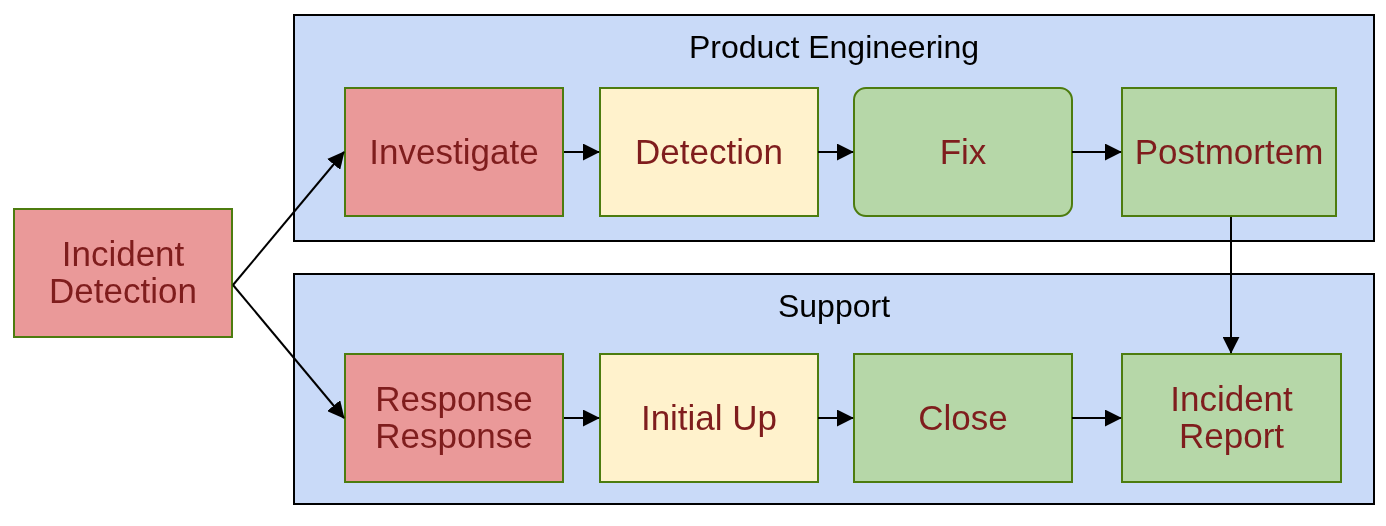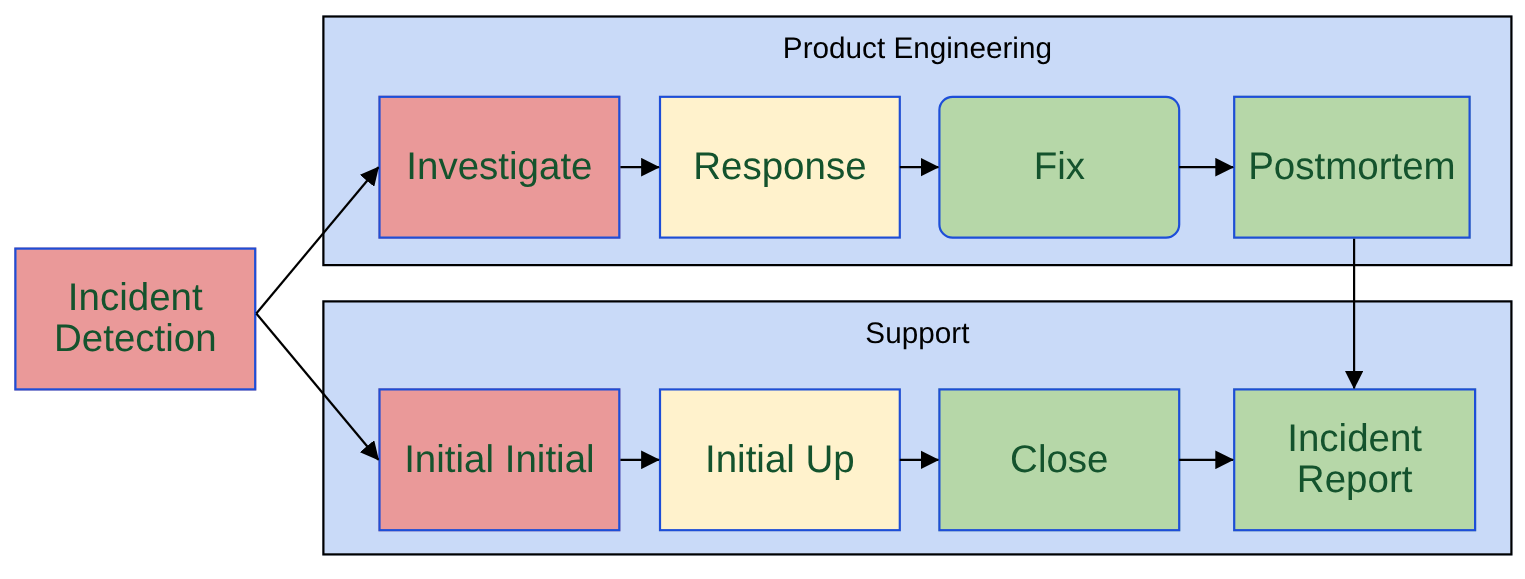--- a/index.html
+++ b/index.html
@@ -18,39 +18,39 @@
   }
   .lane {
     position: absolute;
     box-sizing: border-box;
     border: 2px solid #000000;
   }
   .lane-top    { left: 293px; top: 14px;  width: 1082px; height: 228px; }
   .lane-bottom { left: 293px; top: 273px; width: 1082px; height: 232px; }
   .lane-title {
     text-align: center;
-    font-size: 27px;
+    font-size: 32px;
     line-height: 1.1;
     padding-top: 14px;
     color: #000000;
   }
   .node {
     position: absolute;
     box-sizing: border-box;
-    border: 2px solid #1d4ed8;
+    border: 2px solid #4d7c0f;
     display: flex;
     align-items: center;
     justify-content: center;
     text-align: center;
     font-size: 35px;
     line-height: 1.05;
-    color: #14532d;
+    color: #7f1d1d;
     padding: 2px;
   }
-  .n-incident-detection { left: 13px;   top: 225px; width: 220px; height: 130px; }
+  .n-incident-detection { left: 13px;   top: 208px; width: 220px; height: 130px; }
   .n-investigate        { left: 344px;  top: 87px;  width: 220px; height: 130px; }
   .n-mitigate           { left: 599px;  top: 87px;  width: 220px; height: 130px; }
   .n-fix                { left: 853px;  top: 87px;  width: 220px; height: 130px; }
   .n-postmortem         { left: 1121px; top: 87px;  width: 216px; height: 130px; }
   .n-initial-response   { left: 344px;  top: 353px; width: 220px; height: 130px; }
   .n-follow-up          { left: 599px;  top: 353px; width: 220px; height: 130px; }
   .n-close              { left: 853px;  top: 353px; width: 220px; height: 130px; }
   .n-incident-report    { left: 1121px; top: 353px; width: 221px; height: 130px; }
   .edges-layer {
     position: absolute;
@@ -75,27 +75,27 @@
   </div>
 
   <div class="lane lane-bottom" style="background-color: rgb(201, 218, 248);">
     <div class="lane-title">Support</div>
   </div>
 
   <div class="node n-incident-detection" style="background-color: rgb(234, 153, 153);">Incident Detection</div>
 
   <div class="node n-investigate" style="background-color: rgb(234, 153, 153);">Investigate</div>
 
-  <div class="node n-mitigate" style="background-color: rgb(255, 242, 204);">Response</div>
+  <div class="node n-mitigate" style="background-color: rgb(255, 242, 204);">Detection</div>
 
   <div class="node n-fix" style="background-color: rgb(182, 215, 168); border-radius: 13px;">Fix</div>
 
   <div class="node n-postmortem" style="background-color: rgb(182, 215, 168);">Postmortem</div>
 
-  <div class="node n-initial-response" style="background-color: rgb(234, 153, 153);">Initial Initial</div>
+  <div class="node n-initial-response" style="background-color: rgb(234, 153, 153);">Response Response</div>
 
   <div class="node n-follow-up" style="background-color: rgb(255, 242, 204);">Initial Up</div>
 
   <div class="node n-close" style="background-color: rgb(182, 215, 168);">Close</div>
 
   <div class="node n-incident-report" style="background-color: rgb(182, 215, 168);">Incident Report</div>
 
   <svg class="edges-layer" viewBox="0 0 1386 526" xmlns="http://www.w3.org/2000/svg">
     <defs>
       <marker id="arrowhead" viewBox="0 0 10 10" refX="9.5" refY="5" markerWidth="8.5" markerHeight="8.5" orient="auto-start-reverse">

